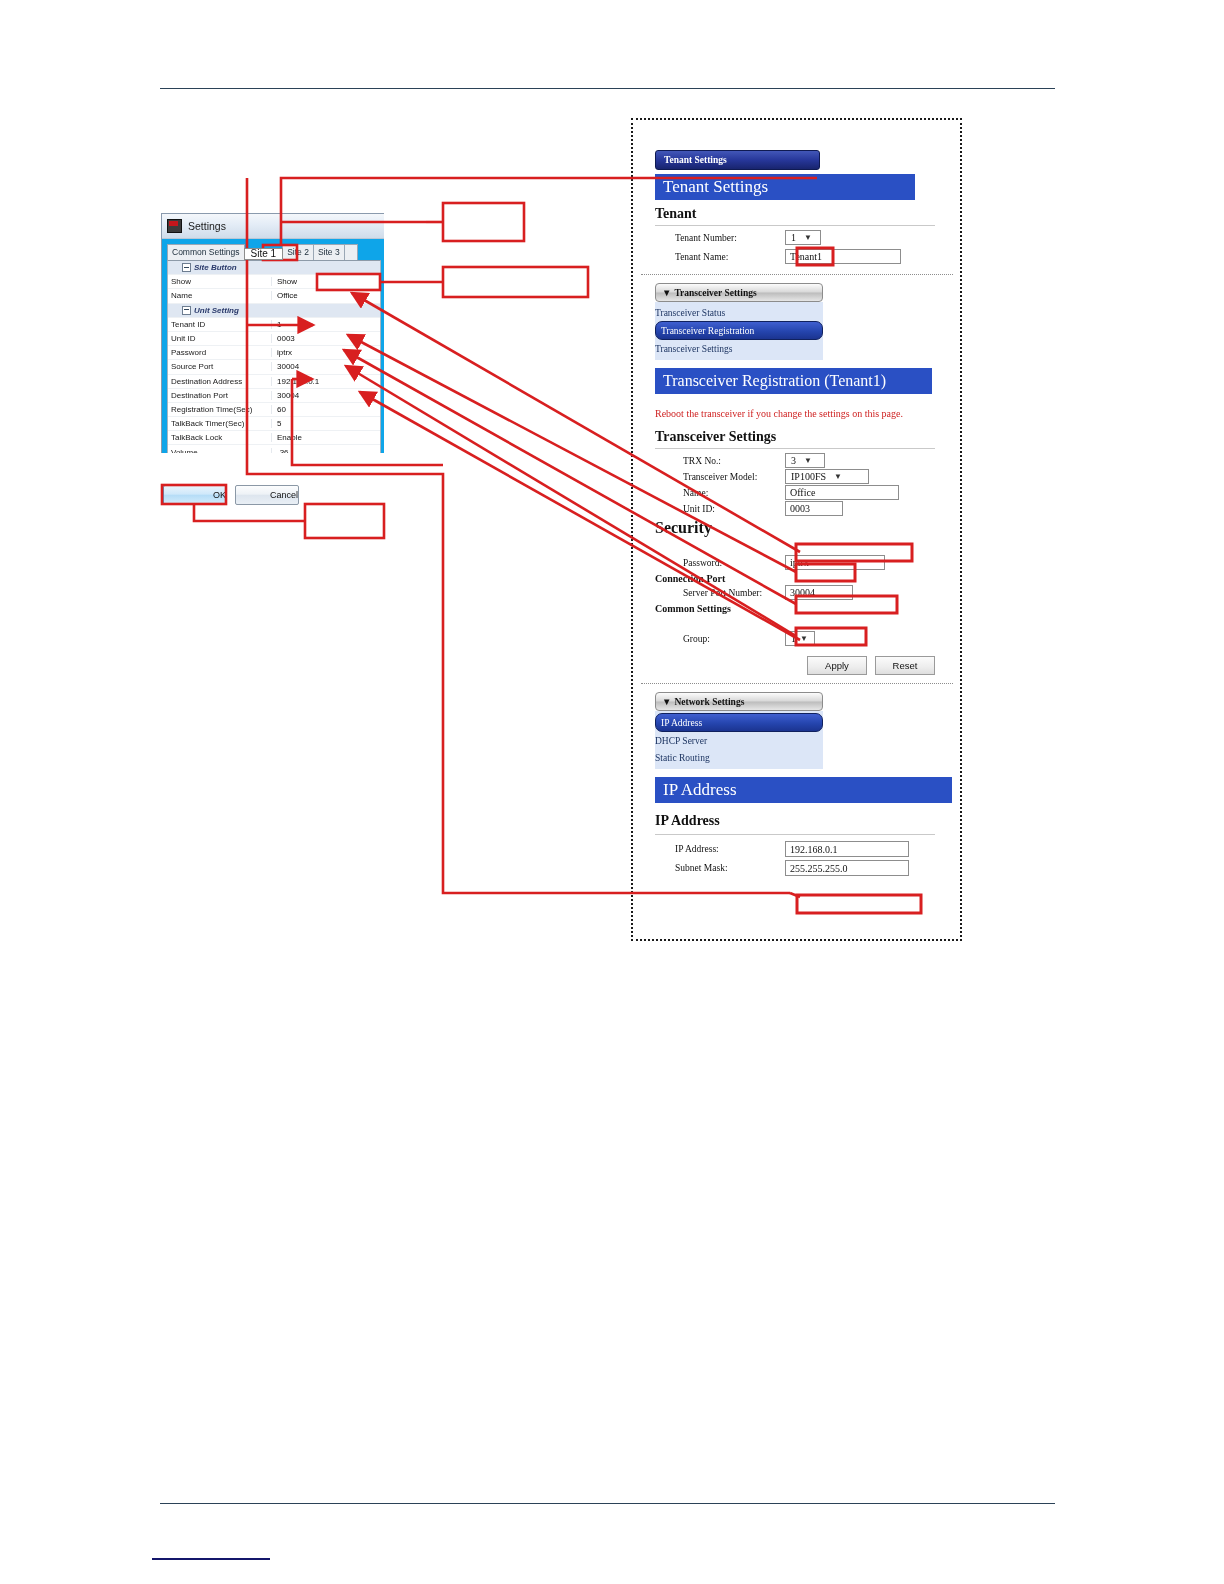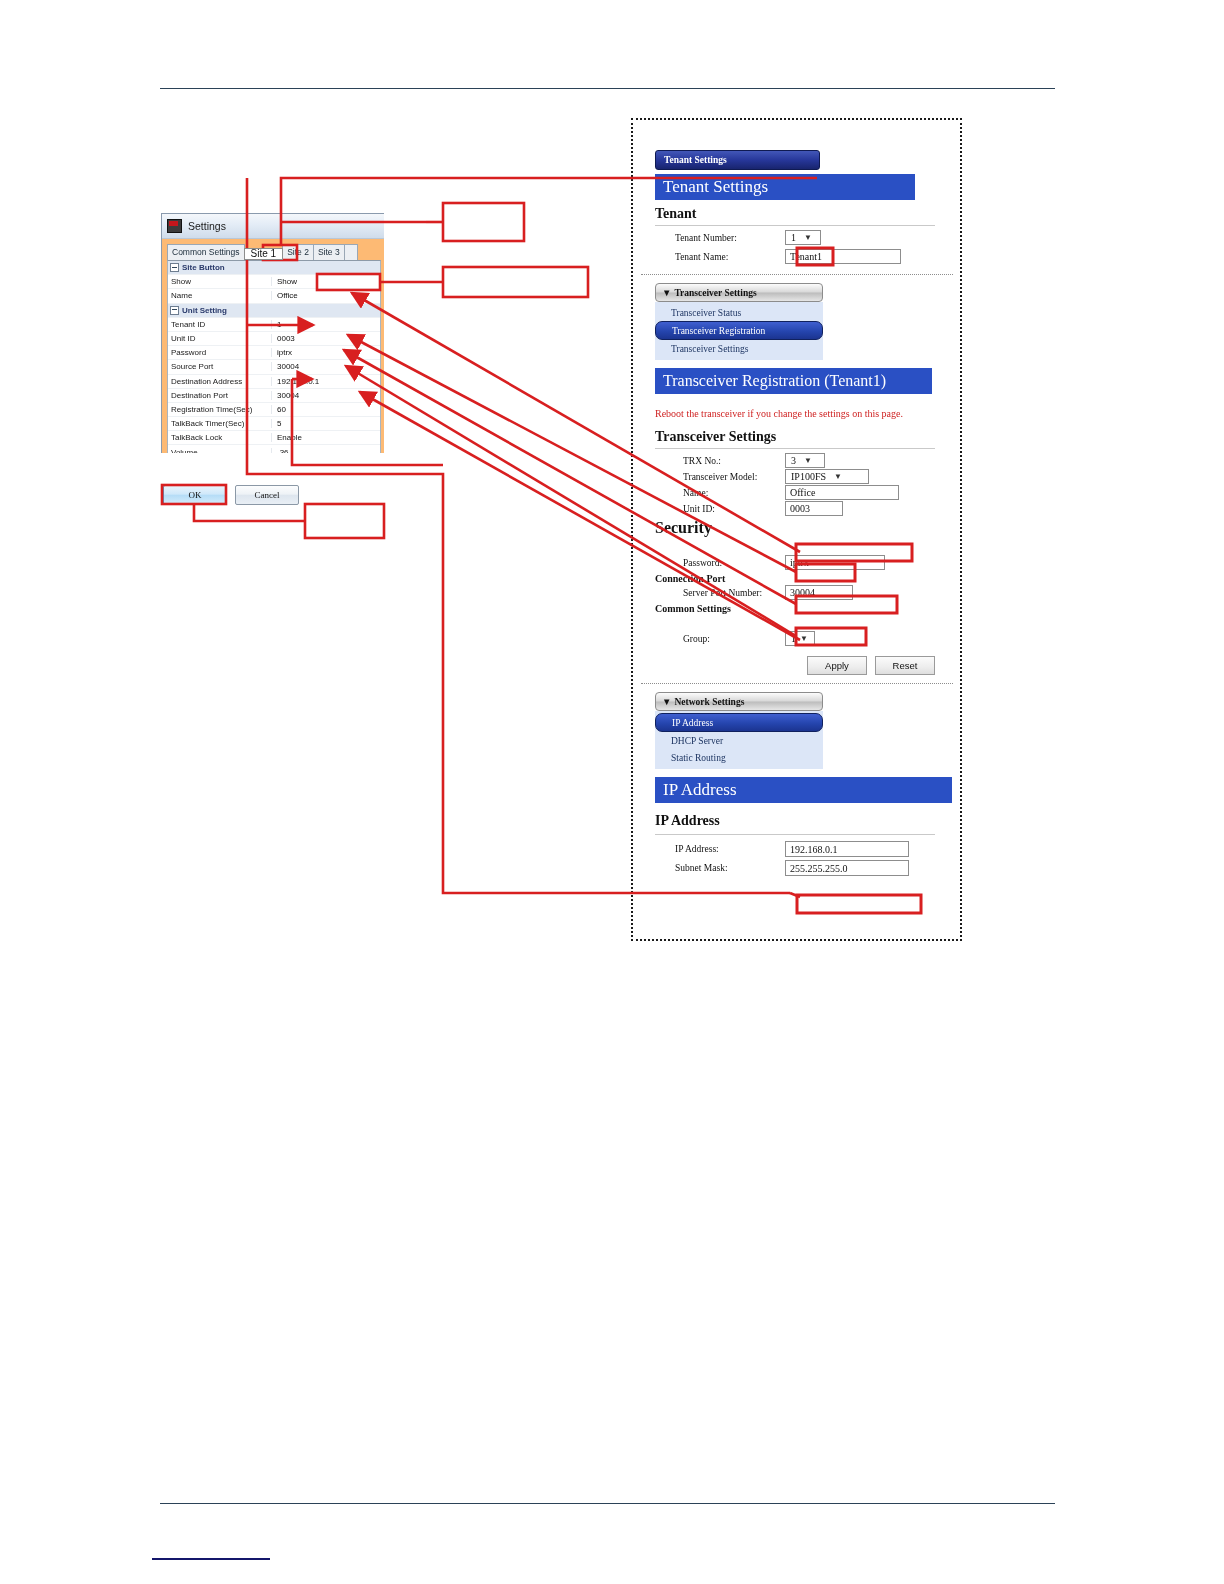--- a/index.html
+++ b/index.html
@@ -14,21 +14,21 @@
   .hdr-rule{position:absolute;left:160px;top:88px;width:895px;height:1px;background:#2b4257;}
   .ftr-rule{position:absolute;left:160px;top:1503px;width:895px;height:1px;background:#2b4257;}
   .note-rule{position:absolute;left:152px;top:1558px;width:118px;height:2px;background:#14166b;}
 
   
   .overlay{position:absolute;left:0;top:0;width:1224px;height:1584px;pointer-events:none;}
 
   
   .win{
     position:absolute;left:161px;top:213px;width:222px;height:239px;
-    background:#fdba74;border:1px solid #8a9aad;border-right:none;border-bottom:none;
+    background:#0ea5e9;border:1px solid #8a9aad;border-right:none;border-bottom:none;
     overflow:hidden;
   }
   .win-title{
     height:24px;background:linear-gradient(180deg,#f4f7fb 0%,#e3ecf6 45%,#cfdcea 100%);
     display:flex;align-items:center;padding-left:5px;border-bottom:1px solid #b9c7d6;
   }
   .win-ico{
     width:13px;height:12px;background:#3b3b3b;border:1px solid #111;margin-right:6px;
     position:relative;flex:none;
   }
@@ -41,29 +41,29 @@
     border:1px solid #9aa7b5;border-bottom:none;background:#eceff3;color:#20313f;
     padding:2px 4px 2px 4px;margin-right:-1px;height:11px;line-height:11px;white-space:nowrap;
   }
   .tab.sel{background:#ffffff;position:relative;z-index:3;padding:3px 6px;height:12px;line-height:12px;}
   .tab.more{padding-right:2px;width:6px;overflow:hidden;}
 
   .grid{width:212px;border:1px solid #a8b4c0;border-top-color:#8d9aa8;background:#fff;font-family:"Liberation Sans",sans-serif;font-size:8px;}
   .grow{display:flex;height:13.2px;align-items:center;border-bottom:1px solid #eef1f4;}
   .grow.cat{background:#dfe7f2;}
   .gname{width:100px;padding-left:3px;color:#1a1a1a;white-space:nowrap;overflow:hidden;}
-  .grow.cat .gname{font-weight:bold;color:#2a3a6b;padding-left:2px;display:flex;align-items:center;gap:3px;}
+  .grow.cat .gname{font-weight:bold;color:#2a3a6b;padding-left:14px;display:flex;align-items:center;gap:3px;font-style:italic;}
   .exp{display:inline-block;width:7px;height:7px;border:1px solid #6d7d90;background:#fff;position:relative;flex:none;}
   .exp::before{content:"";position:absolute;left:1px;top:2.5px;width:5px;height:1px;background:#33475c;}
   .gval{flex:1;padding-left:5px;border-left:1px solid #e5e9ee;color:#111;white-space:nowrap;overflow:hidden;}
 
   .btnrow{position:absolute;left:163px;top:485px;display:flex;gap:8px;}
   .wbtn{
-    font-family:Liberation Serif, serif;font-size:9px;color:#111;
-    width:62px;height:18px;line-height:18px;text-align:center;
+    font-family:Liberation Sans, sans-serif;font-size:9px;color:#111;
+    width:62px;height:18px;line-height:18px;text-align:right;
     border:1px solid #8b98a6;border-radius:2px;
     background:linear-gradient(180deg,#fcfdfe 0%,#eef2f6 46%,#dde5ee 50%,#e9eff5 100%);
   }
   .wbtn.ok{background:linear-gradient(180deg,#eaf4fc 0%,#cfe8fa 46%,#b4dcf7 50%,#d4ecfb 100%);border-color:#5f93bd;}
 
   
   .web{
     position:absolute;left:631px;top:118px;width:331px;height:823px;
     border:2px dotted #1a1a1a;background:#ffffff;box-sizing:border-box;
   }
@@ -97,21 +97,21 @@
   }
   .dotted-sep{margin:10px 0 0 8px;width:312px;border-top:1px dotted #8d8d8d;height:0;}
 
   .menu{margin:8px 0 0 22px;width:168px;}
   .menu-head{
     height:19px;border:1px solid #8c8c8c;border-radius:4px;
     background:linear-gradient(180deg,#fcfcfc 0%,#d8d8d8 48%,#bcbcbc 52%,#e6e6e6 100%);
     font-size:9.5px;font-weight:bold;color:#111;display:flex;align-items:center;padding-left:6px;gap:3px;box-sizing:border-box;
   }
   .menu-list{background:#dce6f7;padding:2px 0 3px 0;}
-  .menu-item{height:17px;display:flex;align-items:center;padding-left:16px;font-size:9.5px;color:#18305e;box-sizing:border-box;}
+  .menu-item{height:17px;display:flex;align-items:center;font-size:9.5px;color:#18305e;box-sizing:border-box;}
   .menu-item.sel{
     background:linear-gradient(180deg,#3f5fd0 0%,#2545ae 55%,#1b3490 100%);
     color:#fff;border:1px solid #10215e;border-radius:7px;margin:0 0 0 0;height:19px;
   }
   .warn{margin:14px 0 0 22px;font-size:10px;color:#cf2222;}
 
   .btns{margin:10px 0 0 22px;width:280px;display:flex;justify-content:flex-end;gap:8px;}
   .wb{
     font-family:"Liberation Sans",sans-serif;font-size:9.5px;color:#111;
     min-width:44px;height:17px;line-height:17px;text-align:center;padding:0 7px;

